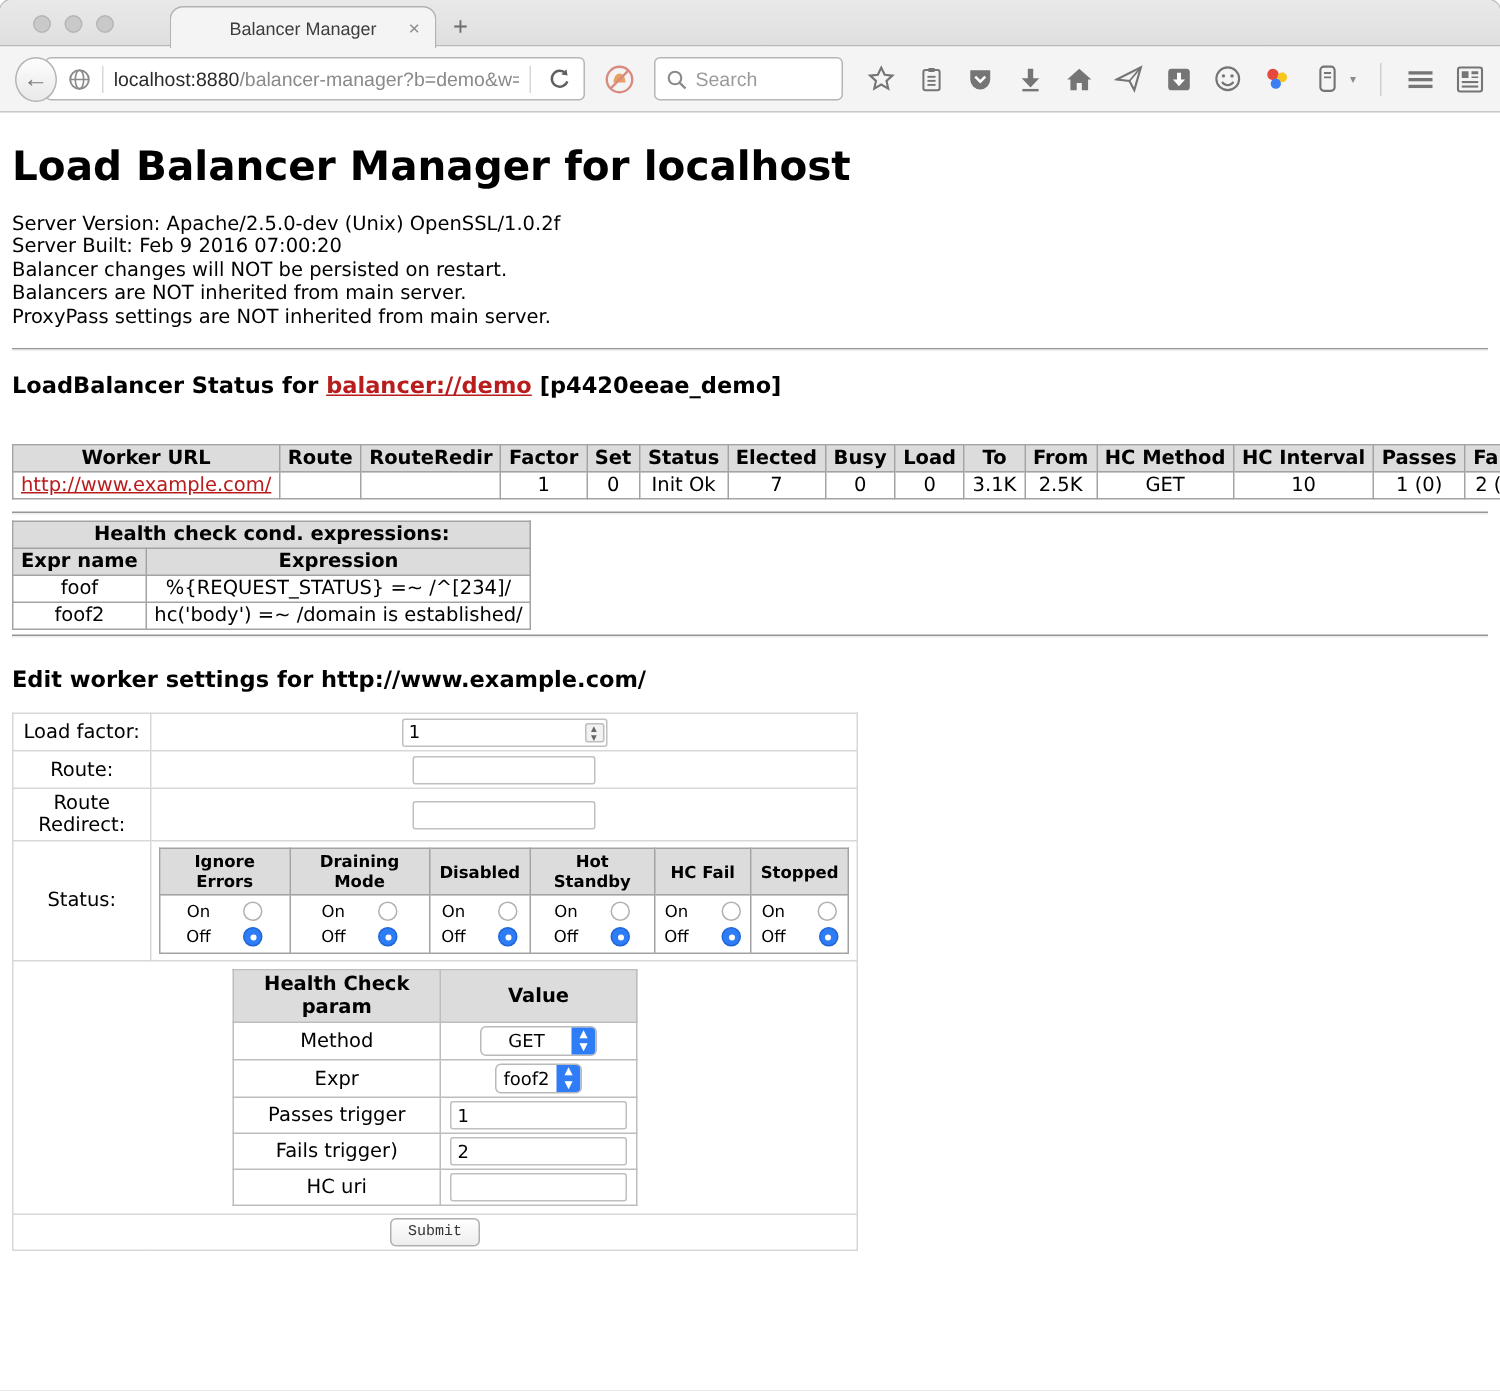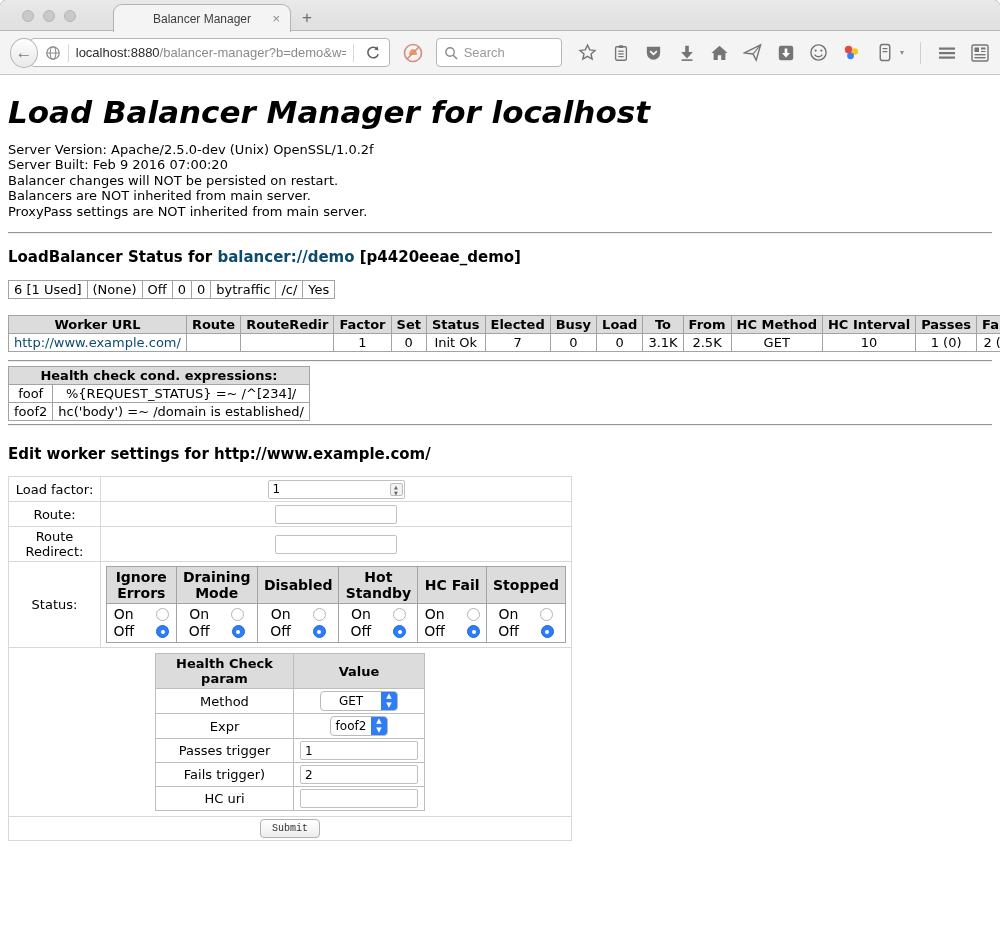--- a/index.html
+++ b/index.html
@@ -55,28 +55,28 @@
   .searchbar .ph{ color:#9a9a9a; font-size:13px;}
   .btnicons{ display:flex; align-items:center; gap:13px; margin-left:16px;}
   .btnicons .ico{ width:20px; height:20px; display:flex; align-items:center; justify-content:center;}
   .caret{ color:#8b8b8b; font-size:8px; margin-left:-8px;}
   .vsep{ width:1px; height:22px; background:#cfcfcf; margin:0 3px;}
   
   .content{
     padding:0 8px; font-family:"DejaVu Sans", sans-serif; font-size:13px; color:#000;
     background:#fff; height:851px; overflow:hidden;
   }
-  h1{ font-size:31px; line-height:30px; padding-top:22px; letter-spacing:0;font-style:italic; }
+  h1{ font-size:27px; line-height:30px; padding-top:22px; letter-spacing:0; }
   .server-info{ margin-top:15px; line-height:15.4px; font-size:13px;}
   hr{ border:none; border-top:1px solid #969696; border-bottom:1px solid #ededed; }
   .hr1{ margin-top:13px;} .hr2{ margin-top:8px;} .hr3{ margin-top:3px;}
   h3{ font-size:15px; line-height:18px;}
   .h3-bal{ margin-top:14px;}
   .h3-edit{ margin-top:19px;}
-  a.vlink{ color:#0c4a6e; cursor:pointer;}
+  a.vlink{ color:#b91c1c; text-decoration:underline; cursor:pointer;}
   
   table.data{ border-collapse:collapse; margin-top:14px; font-size:13px;}
   table.data th, table.data td{
     border:1px solid #a3a3a3; padding:1px 5px; text-align:center; white-space:nowrap;
   }
   table.data th{ background:#dcdcdc; font-weight:bold;}
   table.worker{ width:960px; margin-top:16px;}
   table.worker td.url{ text-align:left;}
   table.expr{ margin-top:4px;}
   table.expr td{ white-space:nowrap;}
@@ -95,21 +95,21 @@
   .w120{ width:122px;}
   .numwrap{ position:relative; display:inline-block;}
   .numwrap input{ width:137px; padding-right:16px;}
   .stepper{
     position:absolute; right:2px; top:3px; width:13px; height:13px;
     border:1px solid #bdbdbd; background:#f2f2f2; border-radius:2px;
     font-size:5px; line-height:6px; color:#666; text-align:center;
   }
   .formrow{ height:25px;}
   
-  table.status{ border-collapse:collapse; margin:2px 3px; font-size:14px;}
+  table.status{ border-collapse:collapse; margin:2px 3px; font-size:11px;}
   table.status th, table.status td{ border:1px solid #a3a3a3; padding:2px 6px; text-align:center;}
   table.status th{ background:#dcdcdc;}
   .radioline{ display:flex; align-items:center; justify-content:center; gap:22px; line-height:17px;}
   .radio{
     width:13px; height:13px; border-radius:50%; background:#fff; border:1px solid #b2b2b2;
     display:inline-block; position:relative;
   }
   .radio.checked{ background:#2e7cf6; border-color:#1f66d8;}
   .radio.checked::after{
     content:""; position:absolute; left:3.5px; top:3.5px; width:4px; height:4px;
@@ -294,30 +294,20 @@
       <div>Balancers are NOT inherited from main server.</div>
       <div>ProxyPass settings are NOT inherited from main server.</div>
     </div>
 
     <hr class="hr1">
 
     <h3 class="h3-bal"><span>LoadBalancer Status for </span><a class="vlink">balancer://demo</a><span> [p4420eeae_demo]</span></h3>
 
     <table class="data">
       <tbody>
-      <tr>
-        <td>6 [1 Used]</td>
-        <td>(None)</td>
-        <td>Off</td>
-        <td>0</td>
-        <td>0</td>
-        <td>bytraffic</td>
-        <td>/c/</td>
-        <td>Yes</td>
-      </tr>
     </tbody>
       </table>
 
     <table class="data worker">
       <colgroup>
         <col style="width:164px">
           <col style="width:41px">
           <col style="width:67px">
           <col style="width:44px">
         <col style="width:28px">
@@ -374,20 +364,24 @@
       </table>
 
     <hr class="hr2">
 
     <table class="data expr">
       <tbody>
           <tr>
         <th colspan="2">Health check cond. expressions:</th>
       </tr>
       <tr>
+        <th>Expr name</th>
+        <th>Expression</th>
+      </tr>
+      <tr>
         <td>foof</td>
         <td>%{REQUEST_STATUS} =~ /^[234]/</td>
       </tr>
       <tr>
         <td>foof2</td>
         <td>hc('body') =~ /domain is established/</td>
       </tr>
     </tbody>
       </table>
 

